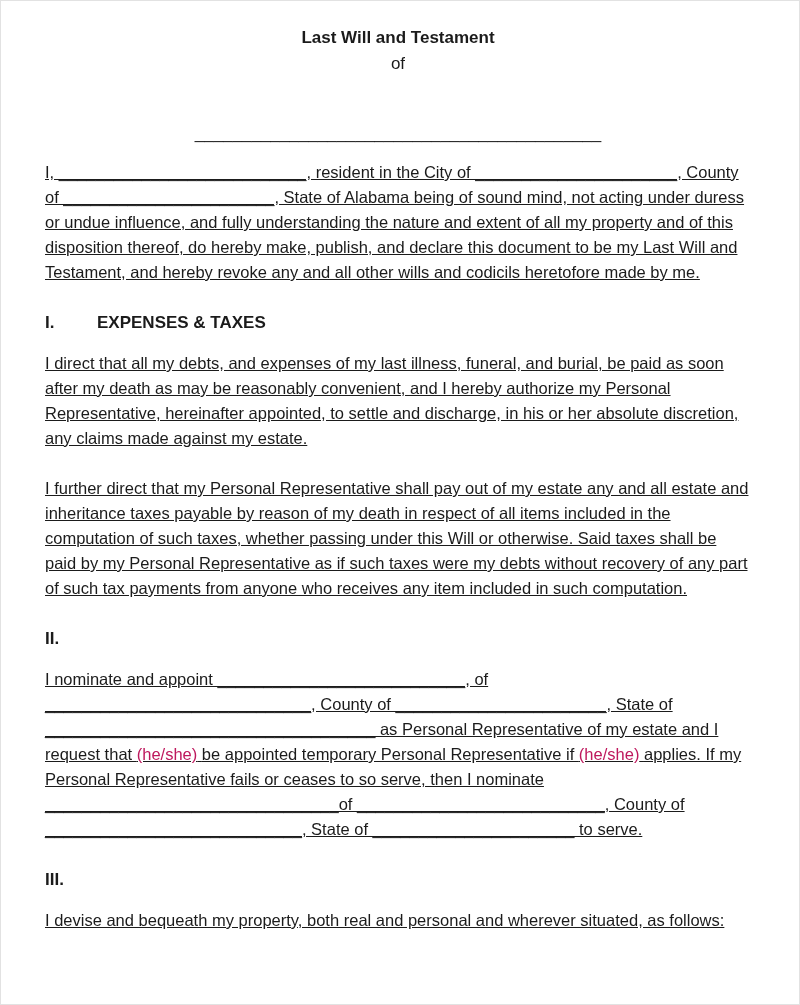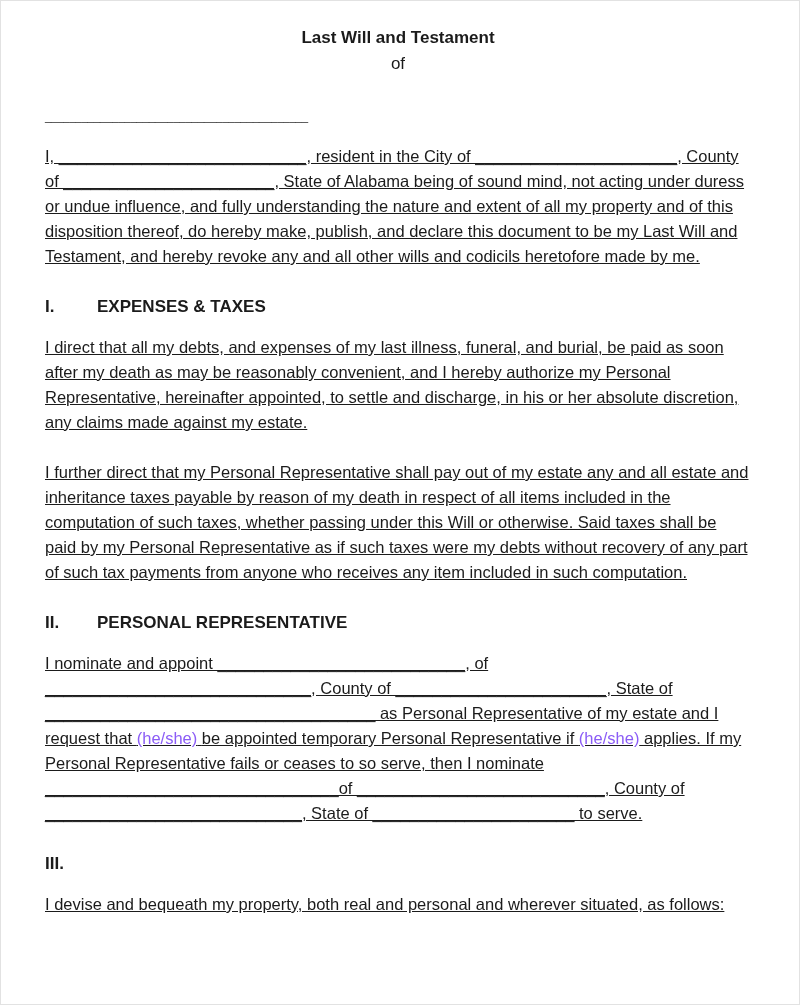--- a/index.html
+++ b/index.html
@@ -28,24 +28,24 @@
     margin: 4px 0 0 0;
   }
   .doc-title-of {
     text-align: center;
     font-weight: 400;
     font-size: 17px;
     line-height: 26px;
     margin: 0;
   }
   .name-blank {
-    text-align: left;
-    font-size: 11px;
+    text-align: center;
+    font-size: 17px;
     line-height: 25px;
-    margin: 28px 0 14px 0;
+    margin: 44px 0 14px 0;
     white-space: nowrap;
   }
   .para {
     font-size: 16.5px;
     line-height: 25px;
     margin: 0 0 25px 0;
     overflow-wrap: break-word;
     text-decoration: underline;
   }
   .sec-heading {
@@ -53,21 +53,21 @@
     font-weight: 700;
     font-size: 17px;
     line-height: 25px;
     margin: 17px 0 16px 0;
   }
   .sec-num {
     flex: 0 0 52px;
     width: 52px;
   }
   .red {
-    color: #8b5cf6;
+    color: #be185d;
   }
 </style>
 </head>
 <body>
 
 <div class="page">
 
   <h1 class="doc-title">Last Will and Testament</h1>
   <div class="doc-title-of">of</div>
 
@@ -79,21 +79,20 @@
     <span class="sec-num">I.</span>
     <span>EXPENSES &amp; TAXES</span>
   </div>
 
   <p class="para">I direct that all my debts, and expenses of my last illness, funeral, and burial, be paid as soon after my death as may be reasonably convenient, and I hereby authorize my Personal Representative, hereinafter appointed, to settle and discharge, in his or her absolute discretion, any claims made against my estate.</p>
 
   <p class="para">I further direct that my Personal Representative shall pay out of my estate any and all estate and inheritance taxes payable by reason of my death in respect of all items included in the computation of such taxes, whether passing under this Will or otherwise. Said taxes shall be paid by my Personal Representative as if such taxes were my debts without recovery of any part of such tax payments from anyone who receives any item included in such computation.</p>
 
   <div class="sec-heading">
     <span class="sec-num">II.</span>
-    <span>PERSONAL REPRESENTATIVE</span>
   </div>
 
   <p class="para">
     <span>I nominate and appoint ___________________________, of _____________________________, County of _______________________, State of ____________________________________ as Personal Representative of my estate and I request that </span>
     <span class="red">(he/she)</span>
     <span> be appointed temporary Personal Representative if </span>
     <span class="red">(he/she)</span>
     <span> applies. If my Personal Representative fails or ceases to so serve, then I nominate ________________________________of ___________________________, County of ____________________________, State of ______________________ to serve.</span>
   </p>
 

